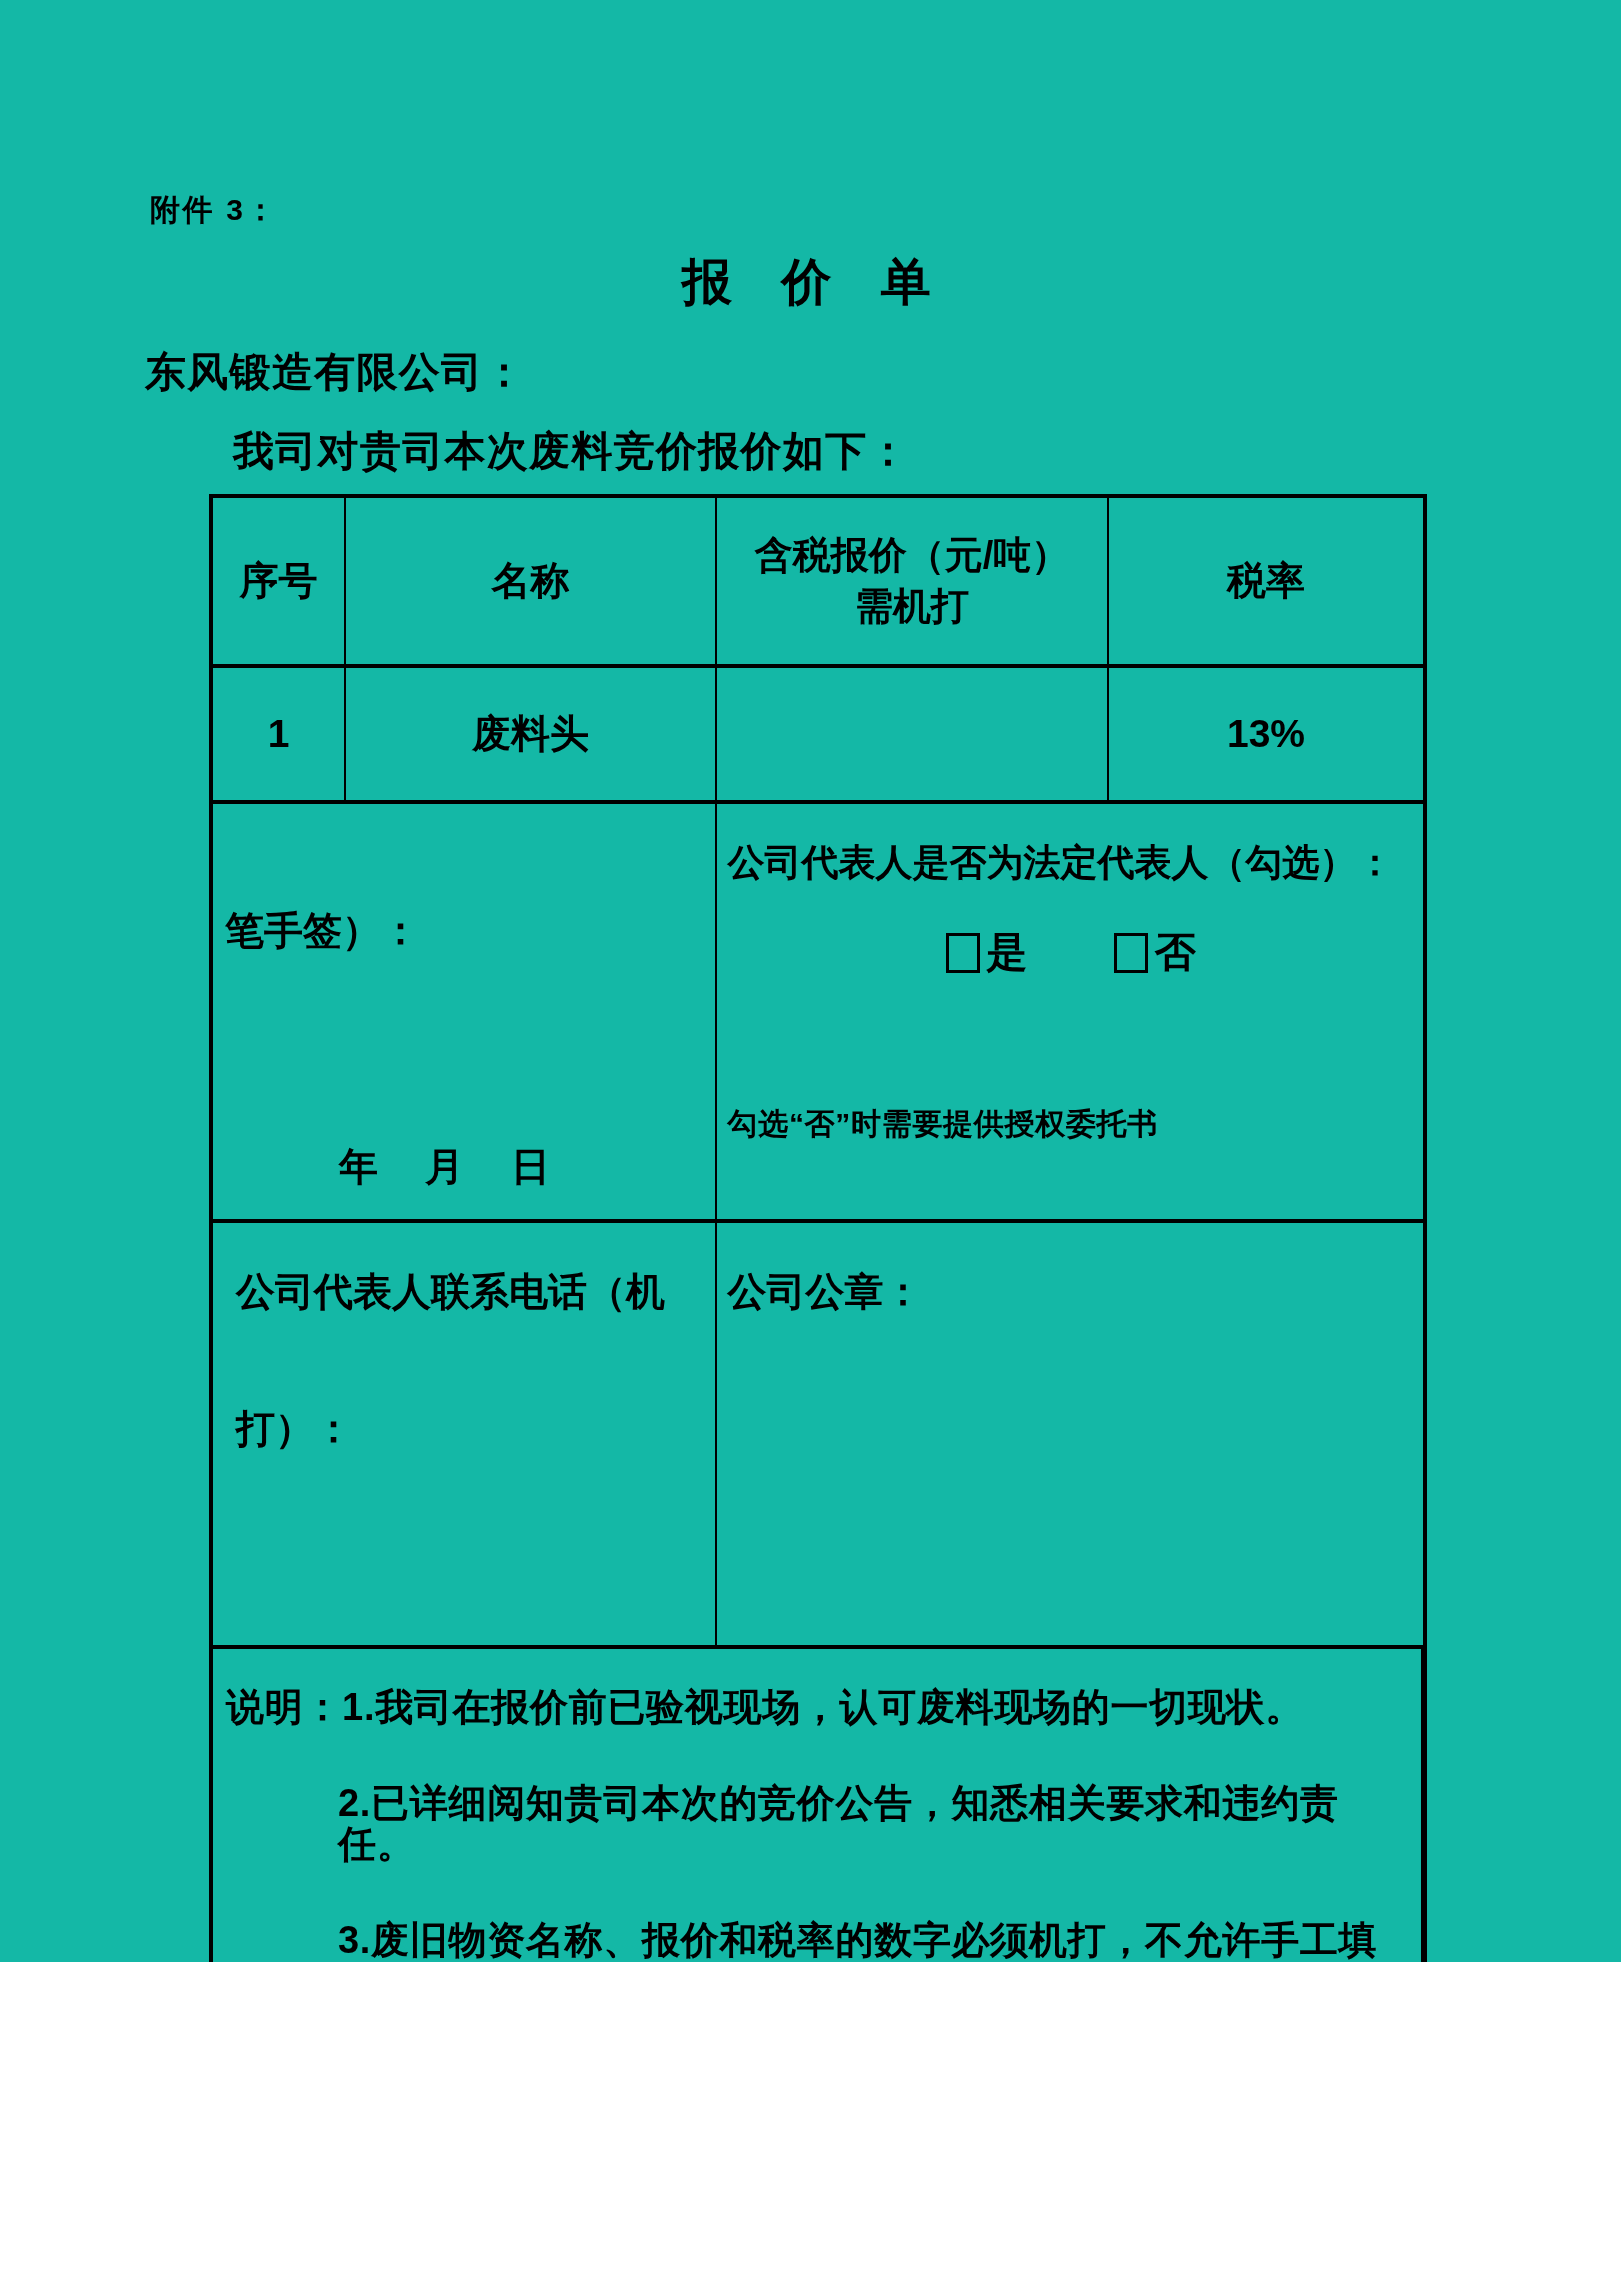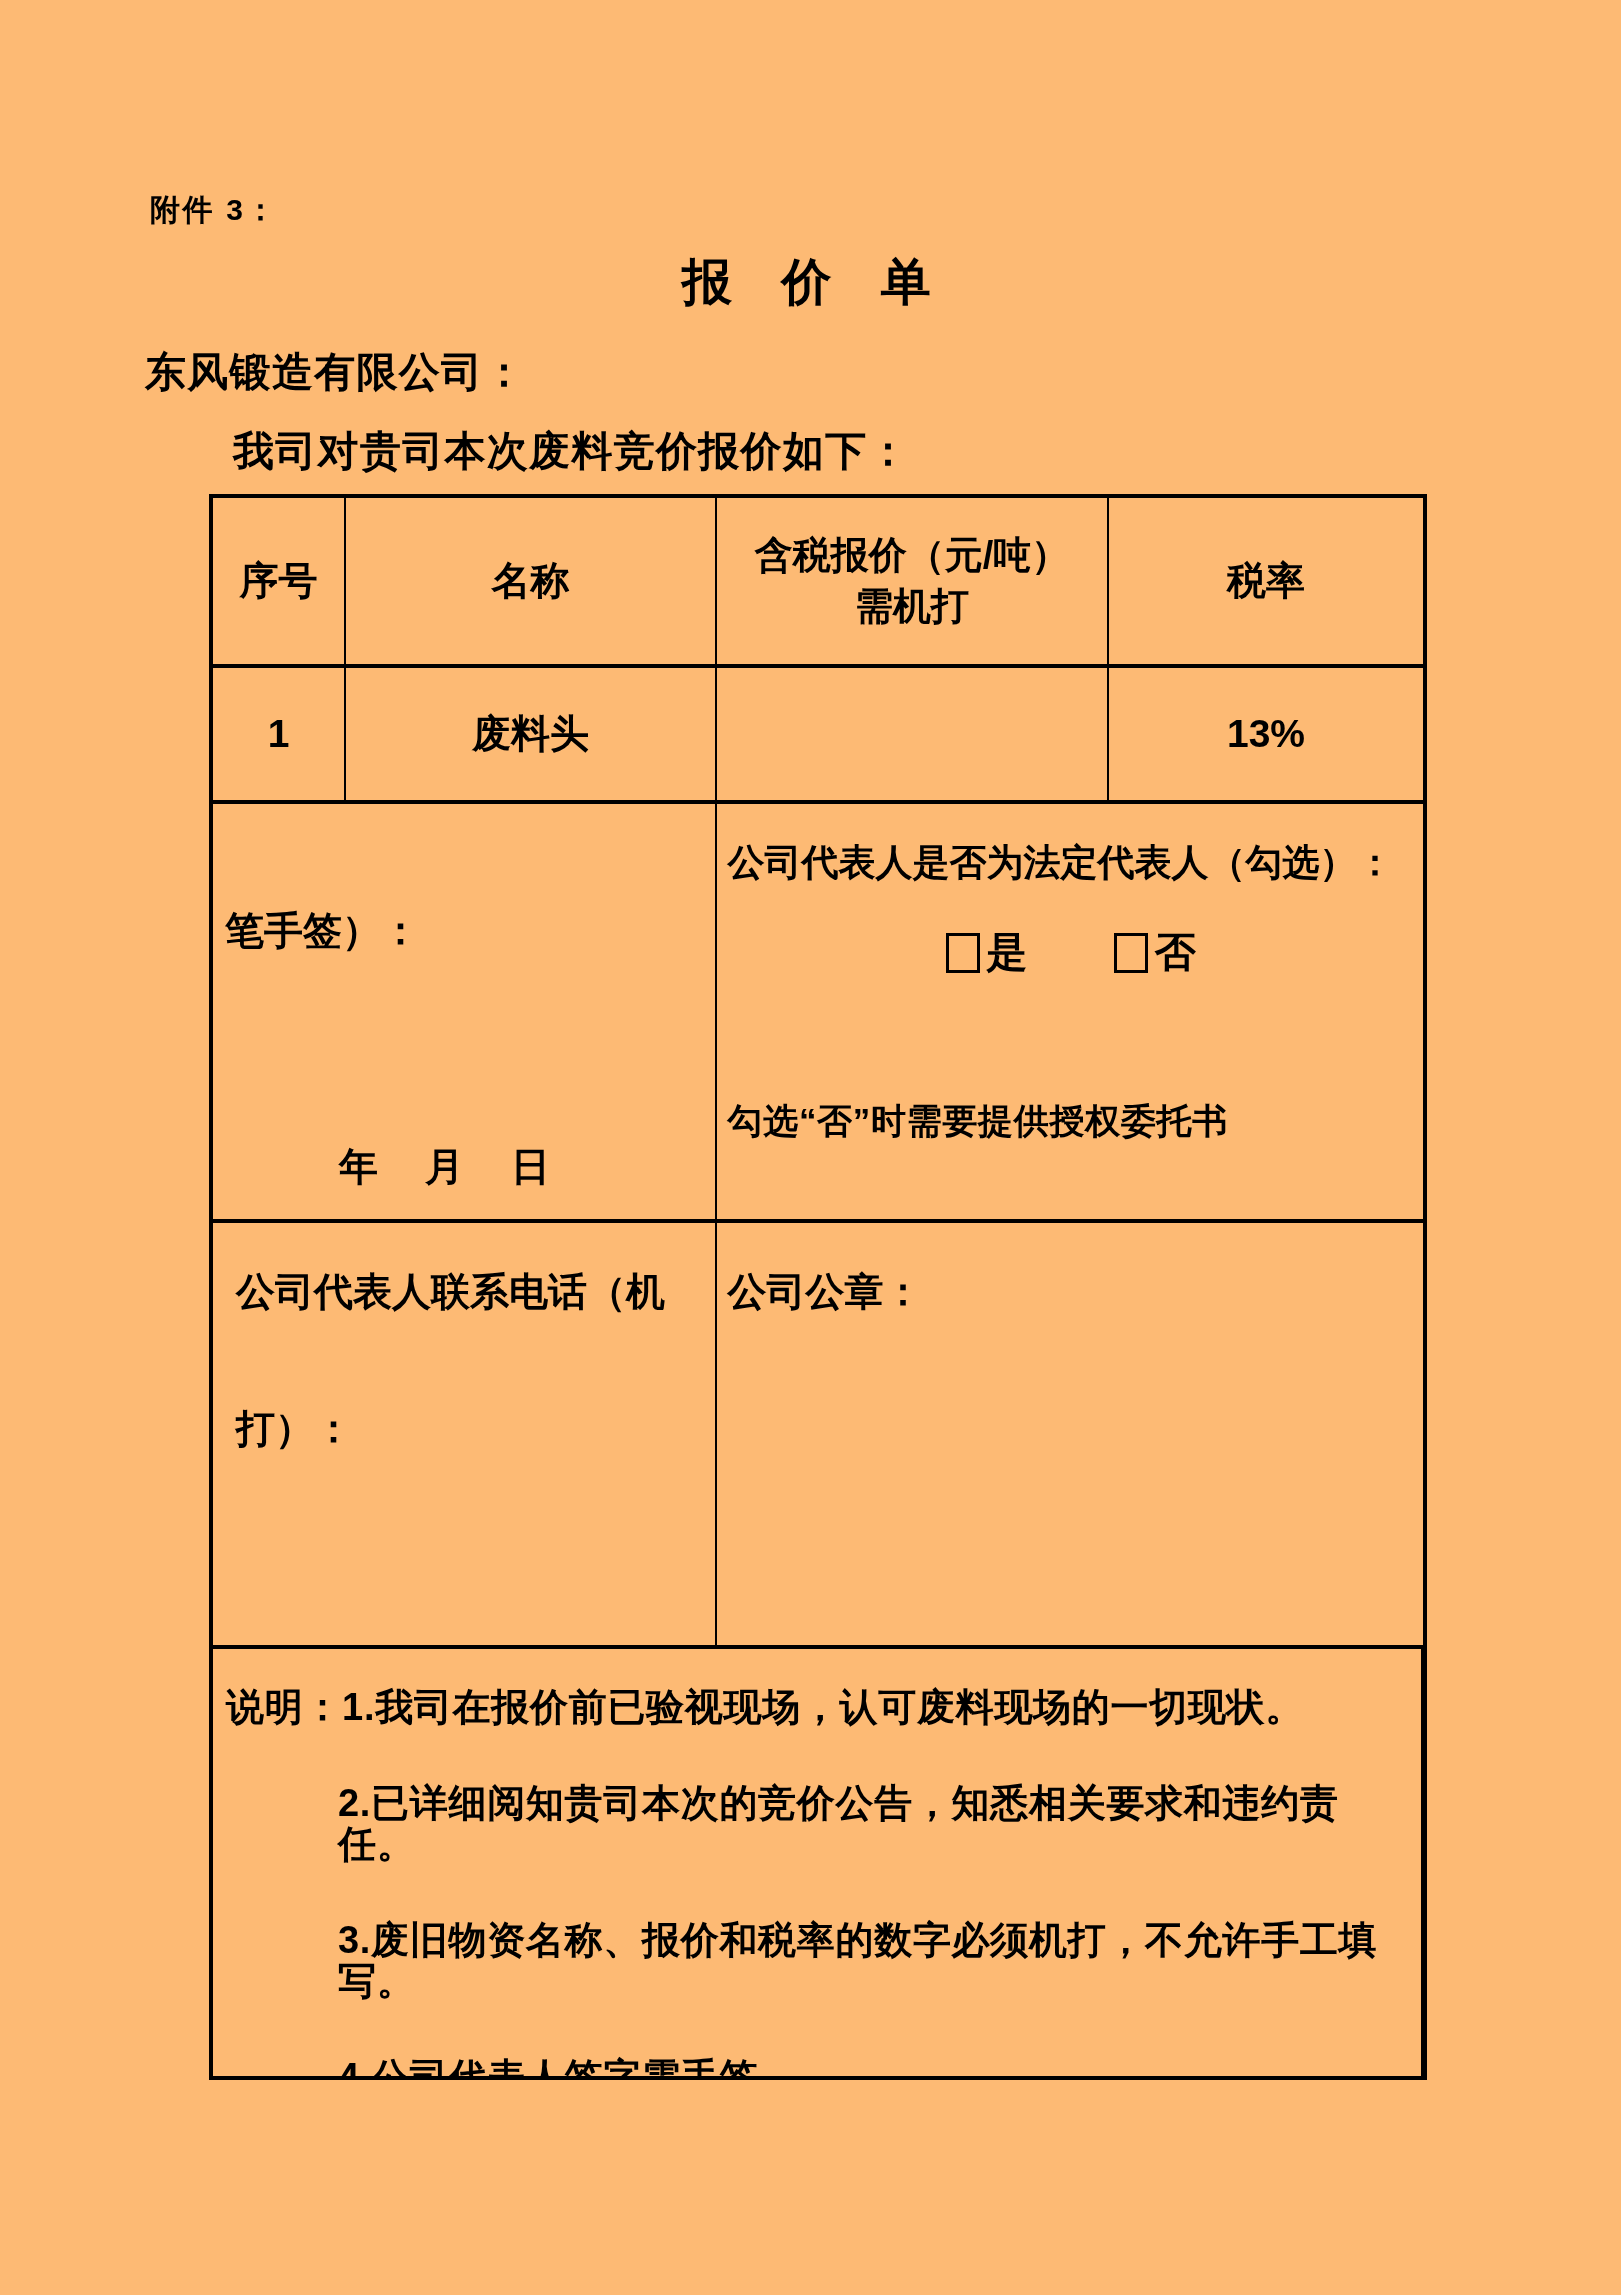--- a/index.html
+++ b/index.html
@@ -1,20 +1,20 @@
 <!DOCTYPE html>
 <html style="font-size:10.5px"><head>
 <meta charset="utf-8">
 <style>
   html,body{margin:0;padding:0;background:#ffffff;}
   .page{
     position:relative;
     width:1622px;
-    height:2295px;
-    background:#fdba74;
+    height:1962px;
+    background:#14b8a6;
     color:#000000;
     font-family:"Liberation Sans", sans-serif;
     font-weight:700;
     overflow:hidden;
   }
   .attachment{
     position:absolute;
     left:150px; top:190px;
     font-size:30px;
     letter-spacing:2.6px;
@@ -106,21 +106,21 @@
   .checkbox-opt{display:flex;align-items:center;}
   .checkbox-box{
     display:inline-block;
     width:28px;height:34px;
     border:3.3px solid #000;
     margin-right:6.6px;
   }
   .opt-label{font-size:41px;}
   .legal-note{
     margin-top:auto;
-    font-size:35px;
+    font-size:30px;
     letter-spacing:0.7px;
   }
   
   .phone-cell{
     padding:42px 12px 0 23px;
   }
   .phone-line2{margin-top:83px;}
   .seal-cell{
     padding:42px 10.5px 0 10.5px;
   }

